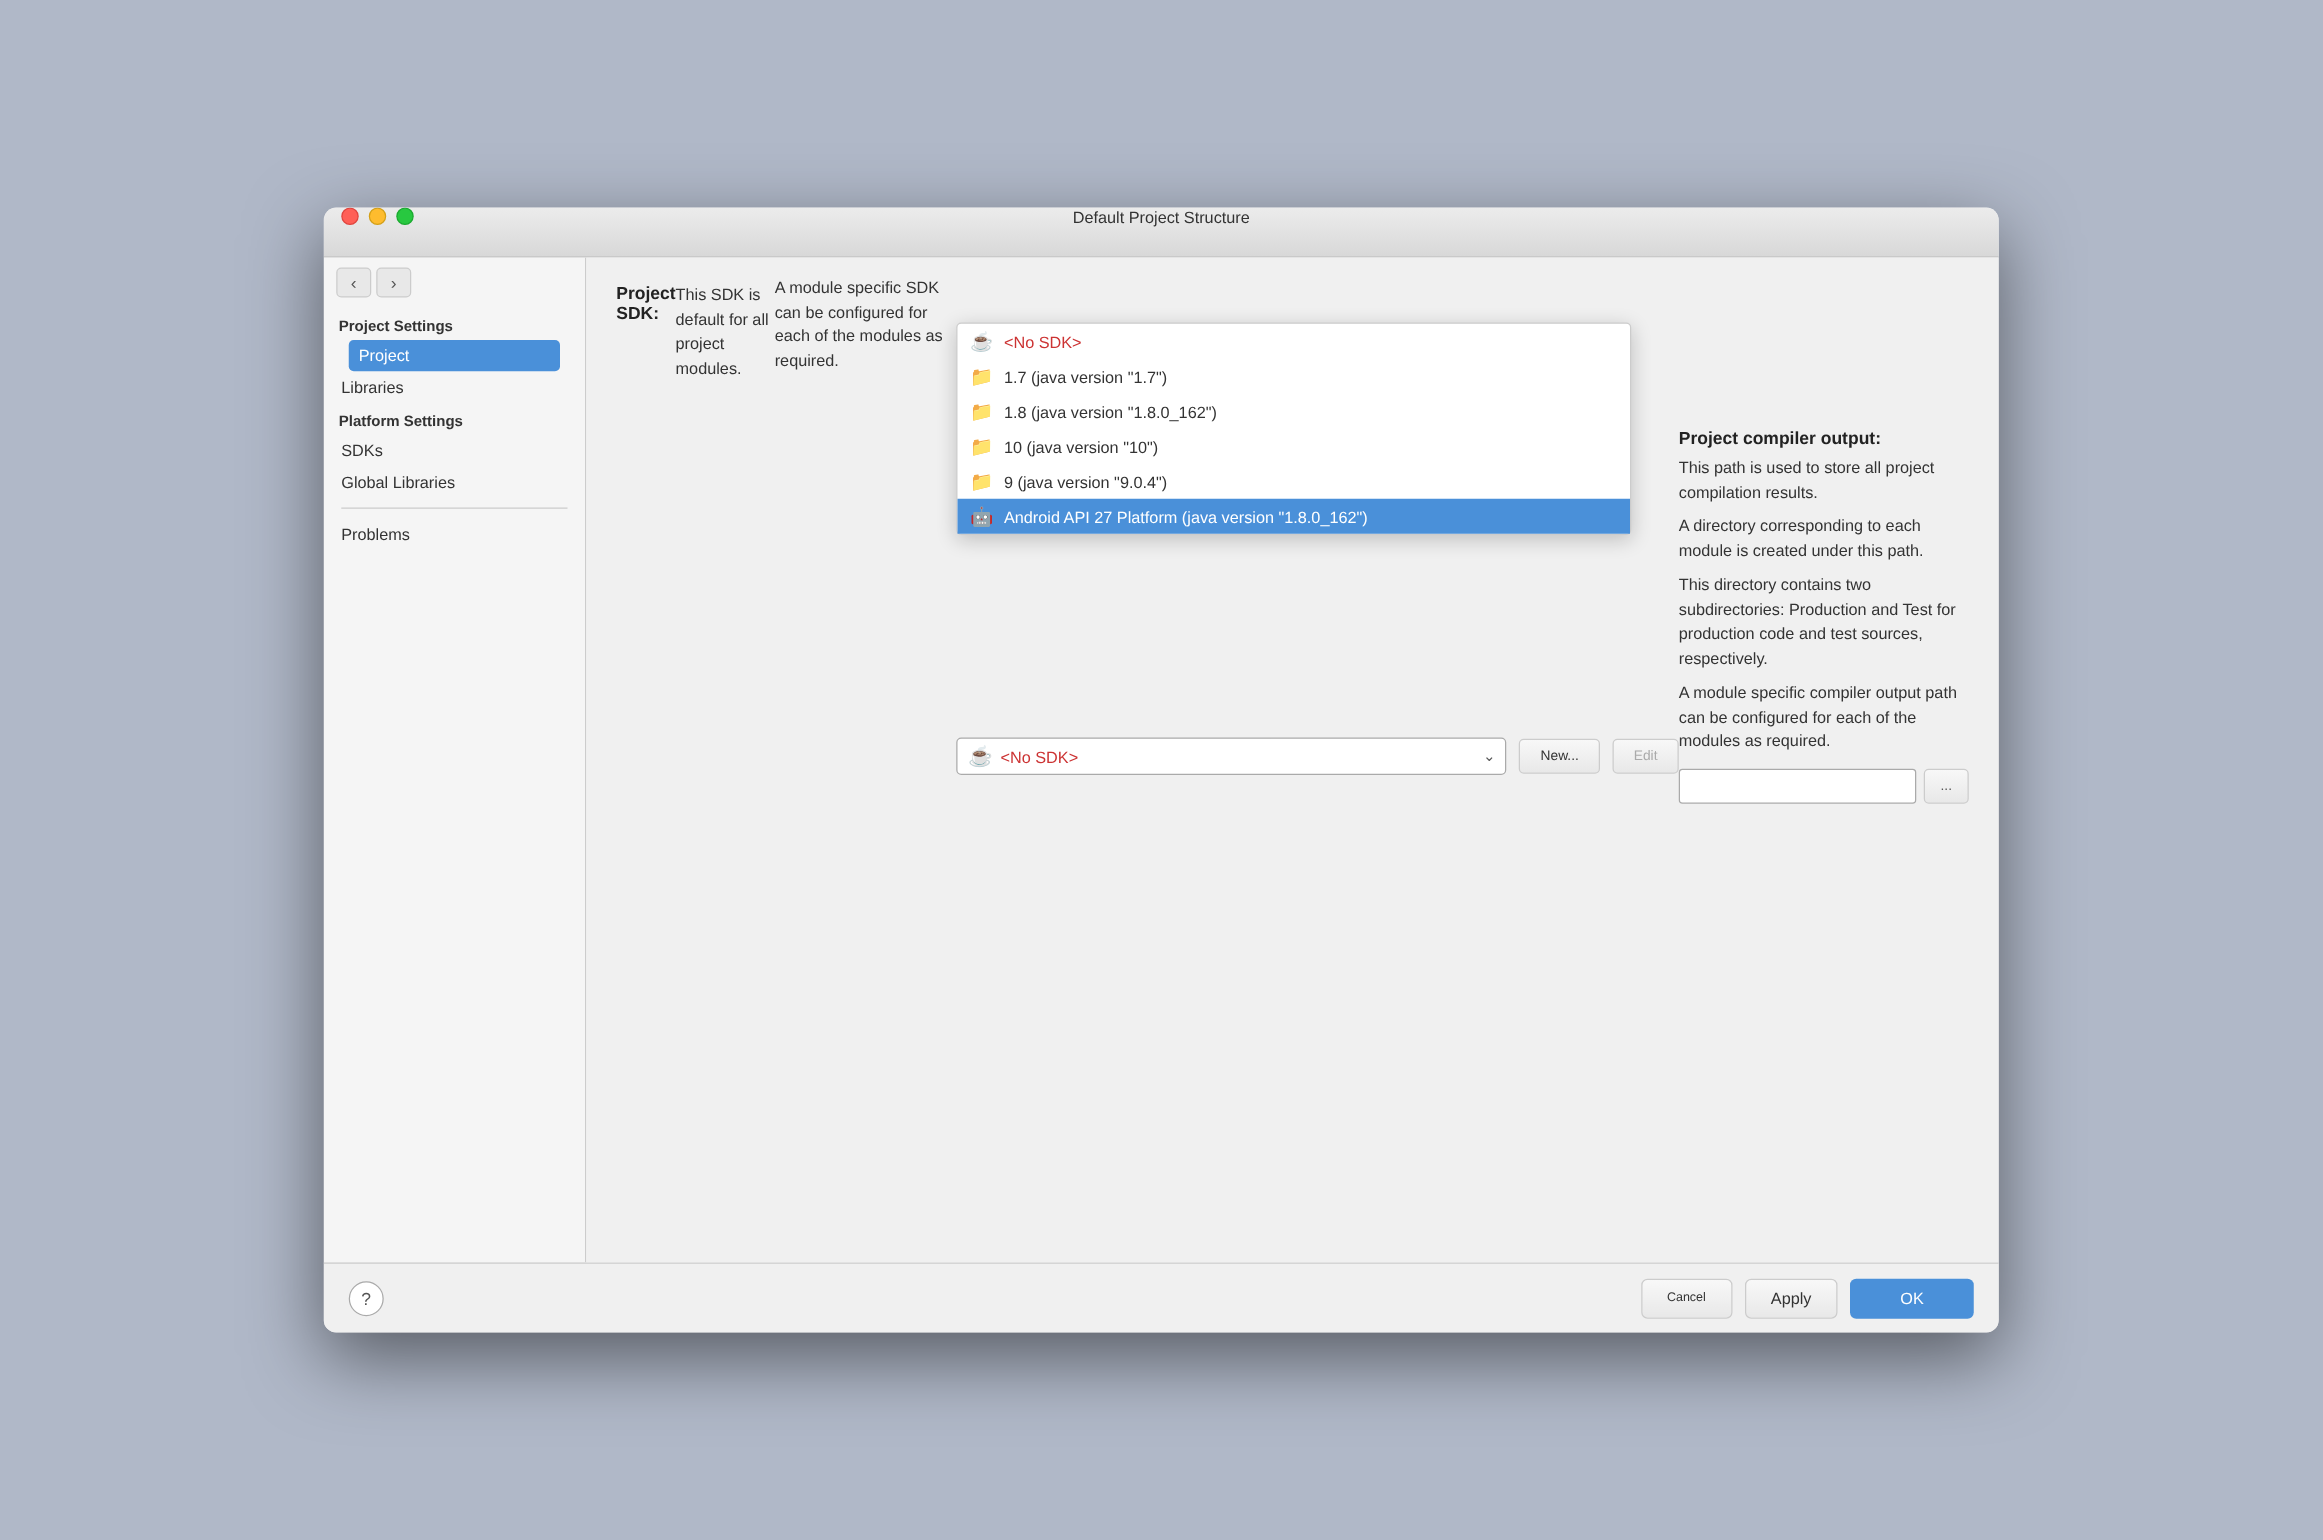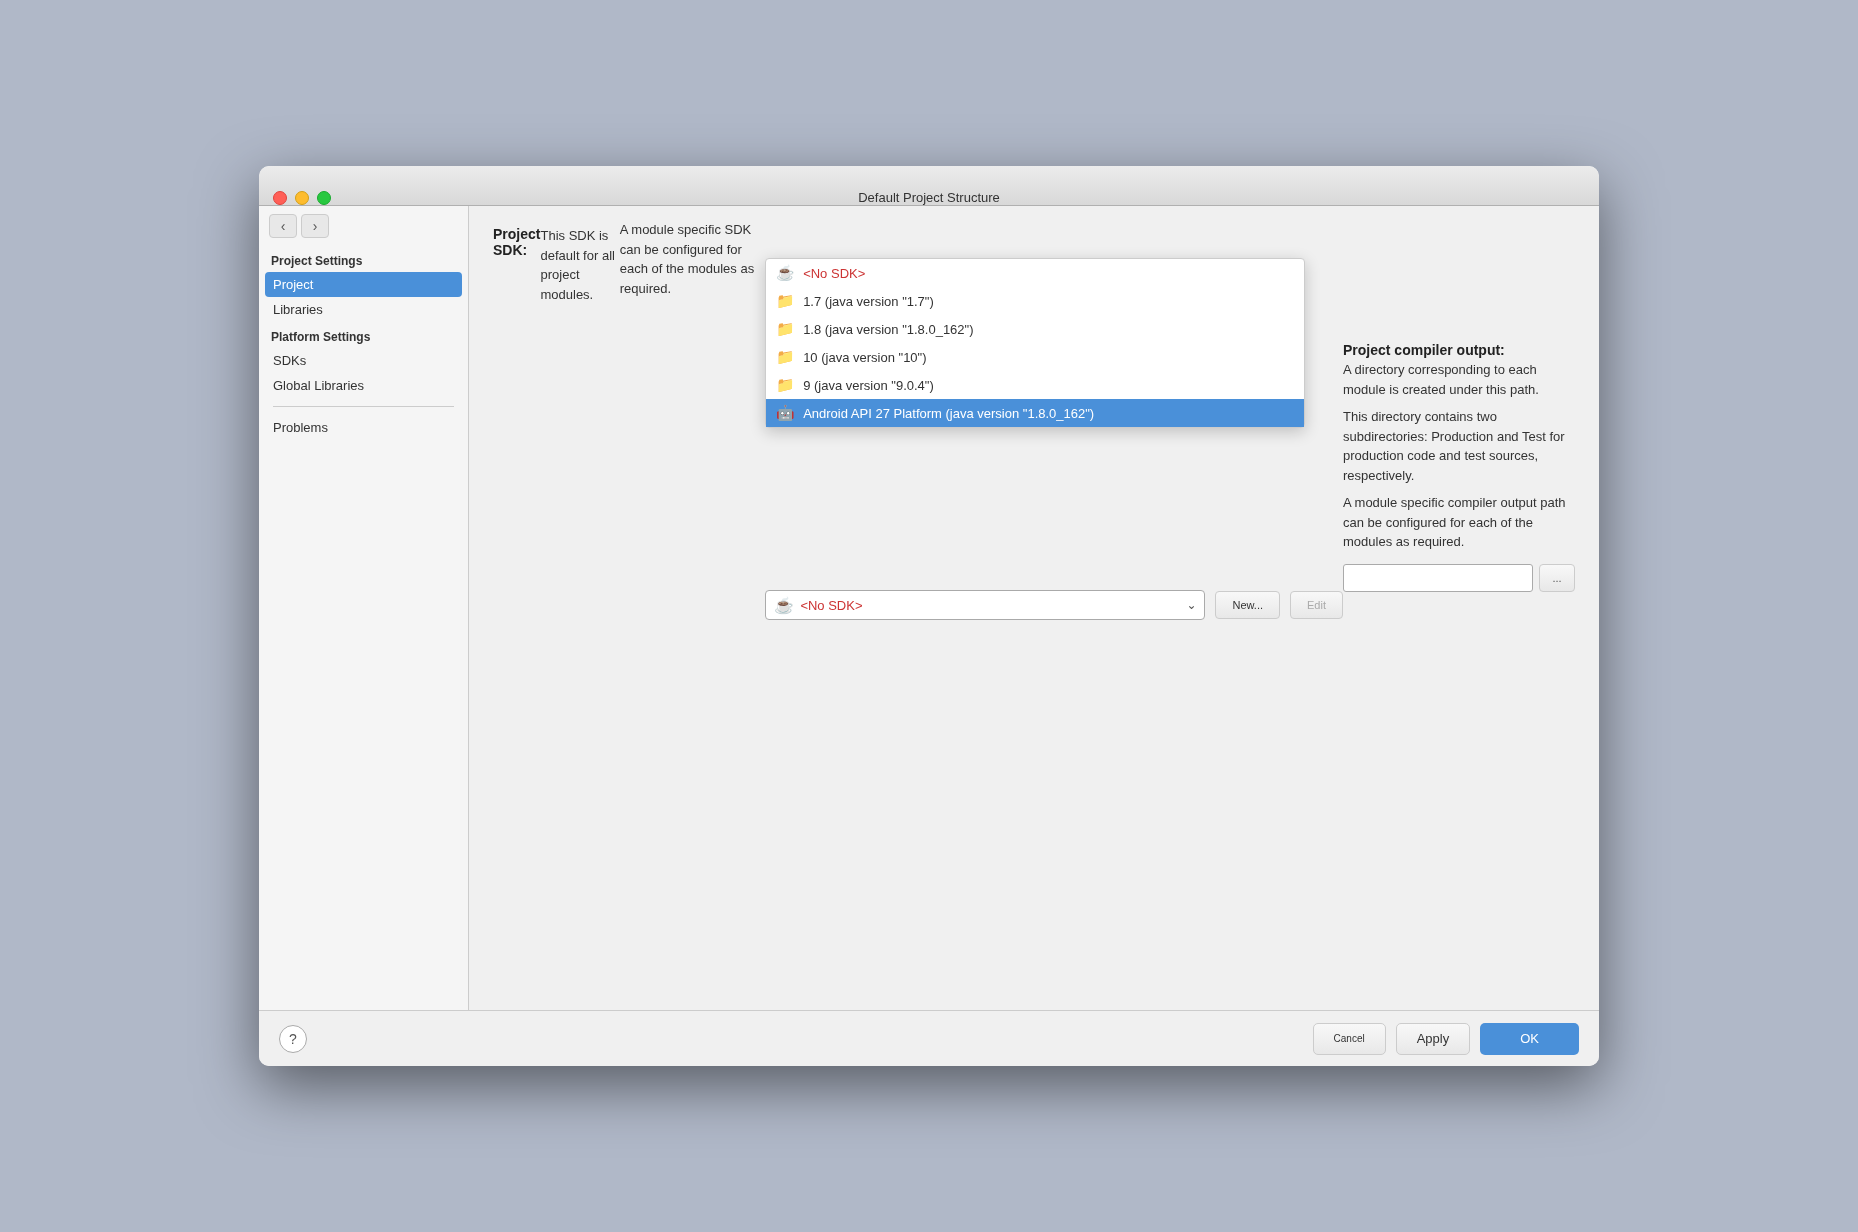--- a/index.html
+++ b/index.html
@@ -25,21 +25,21 @@
       flex-direction: column;
       overflow: hidden;
       position: relative;
     }
 
     
     .titlebar {
       height: 40px;
       background: linear-gradient(to bottom, #ececec, #d8d8d8);
       display: flex;
-      align-items: flex-end;
+      align-items: flex-start;
       justify-content: center;
       border-bottom: 1px solid #b0b0b0;
       position: relative;
       border-radius: 10px 10px 0 0;
       flex-shrink: 0;
     }
     .titlebar-buttons {
       position: absolute;
       left: 14px;
       display: flex;
@@ -109,21 +109,21 @@
       padding: 5px 14px;
       font-size: 13px;
       color: #333;
       cursor: pointer;
       border-radius: 0;
     }
     .sidebar-item.active {
       background: #4a90d9;
       color: white;
       border-radius: 4px;
-      margin: 0 6px;
+      margin: 0 20px;
       padding: 5px 8px;
     }
 
     .sidebar-divider {
       height: 1px;
       background: #ccc;
       margin: 8px 14px;
     }
 
     
@@ -423,20 +423,21 @@
           </div>
           <div class="dropdown-item selected">
             <span class="dropdown-icon" style="color:#8bc34a">🤖</span>
             <span>Android API 27 Platform (java version "1.8.0_162")</span>
           </div>
         </div>
       </div>
 
       <div class="compiler-section" style="margin-top: 116px;">
         <div class="section-title">Project compiler output:</div>
+        <div class="section-desc">This path is used to store all project compilation results.</div>
         <div class="section-desc" style="margin-top:-4px">A directory corresponding to each module is created under this path.</div>
         <div class="section-desc" style="margin-top:-4px">This directory contains two subdirectories: Production and Test for production code and test sources, respectively.</div>
         <div class="section-desc" style="margin-top:-4px">A module specific compiler output path can be configured for each of the modules as required.</div>
 
         <div class="compiler-row">
           <input class="compiler-input" type="text" style="">
           <button class="btn-browse">...</button>
         </div>
       </div>
 

